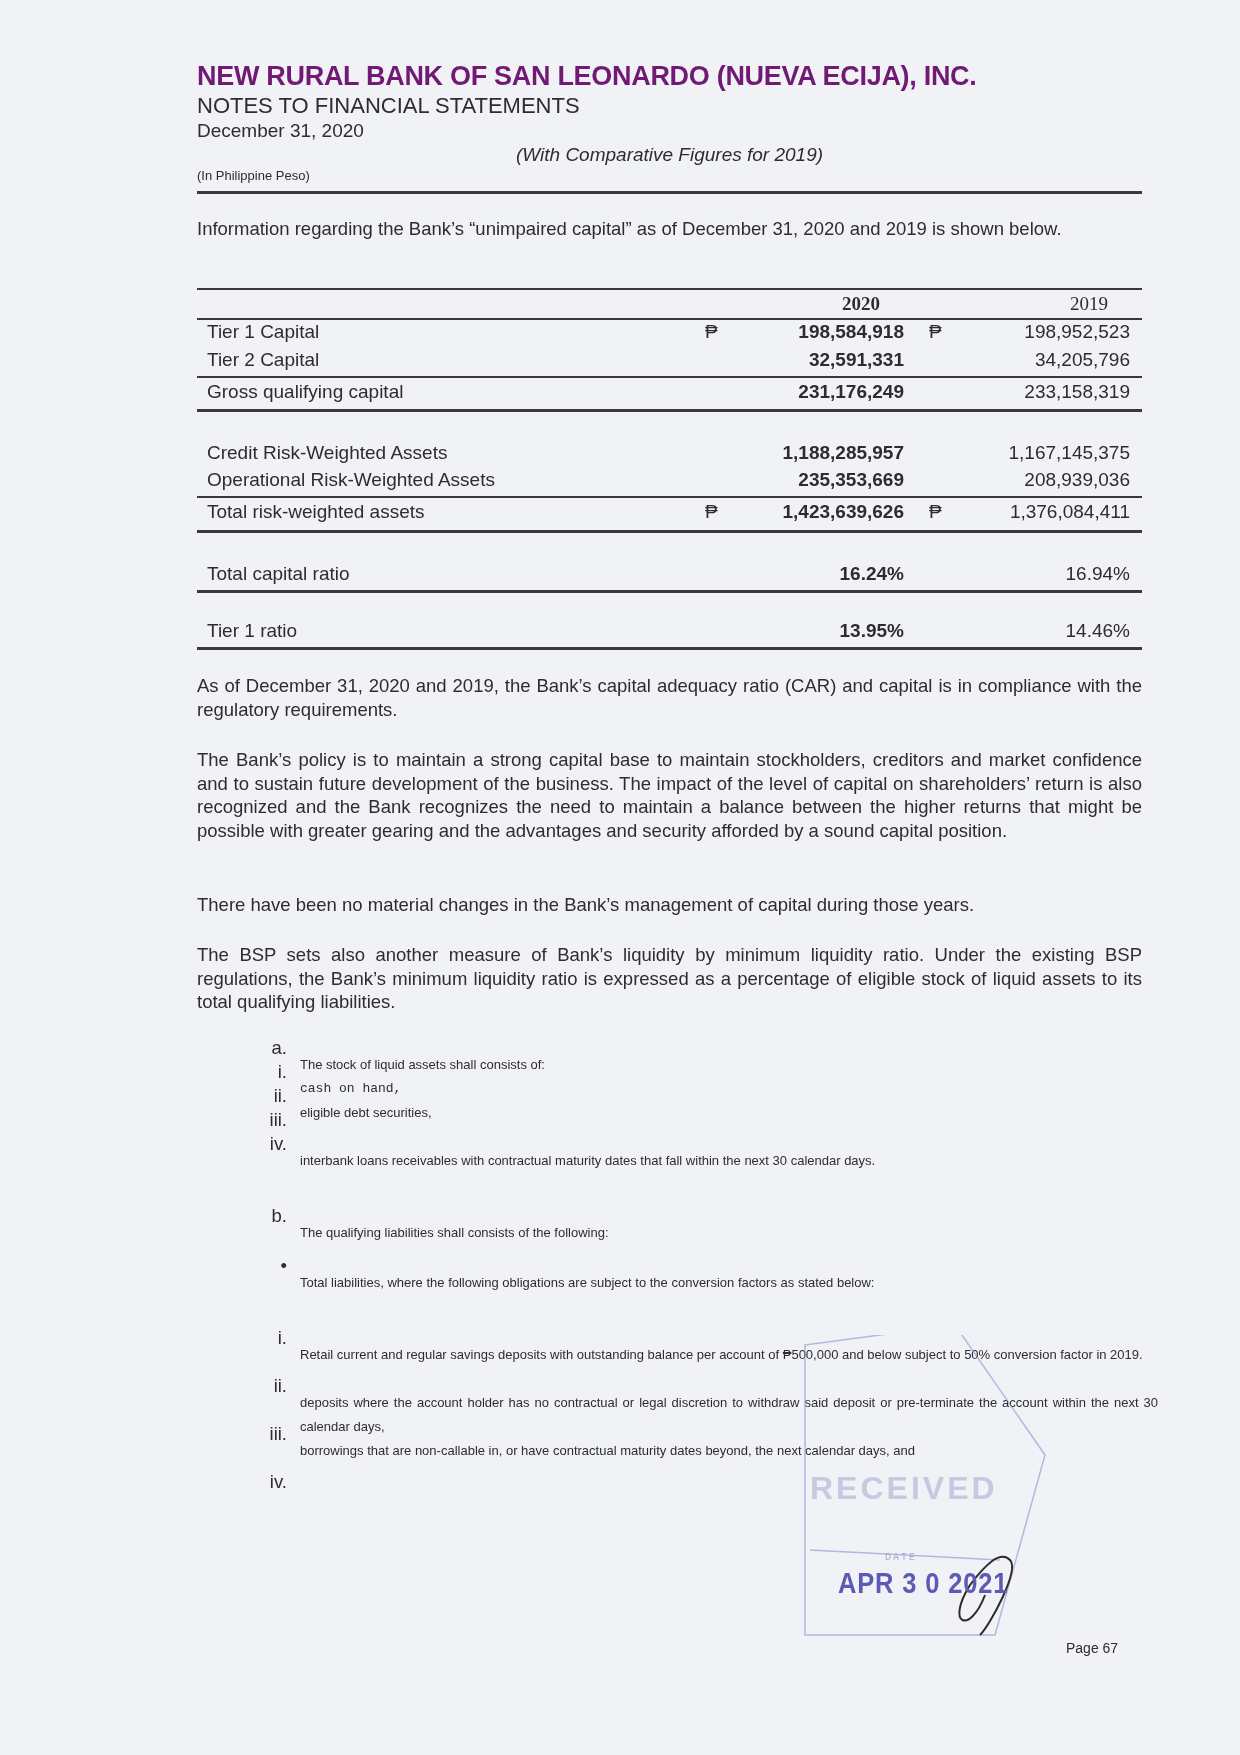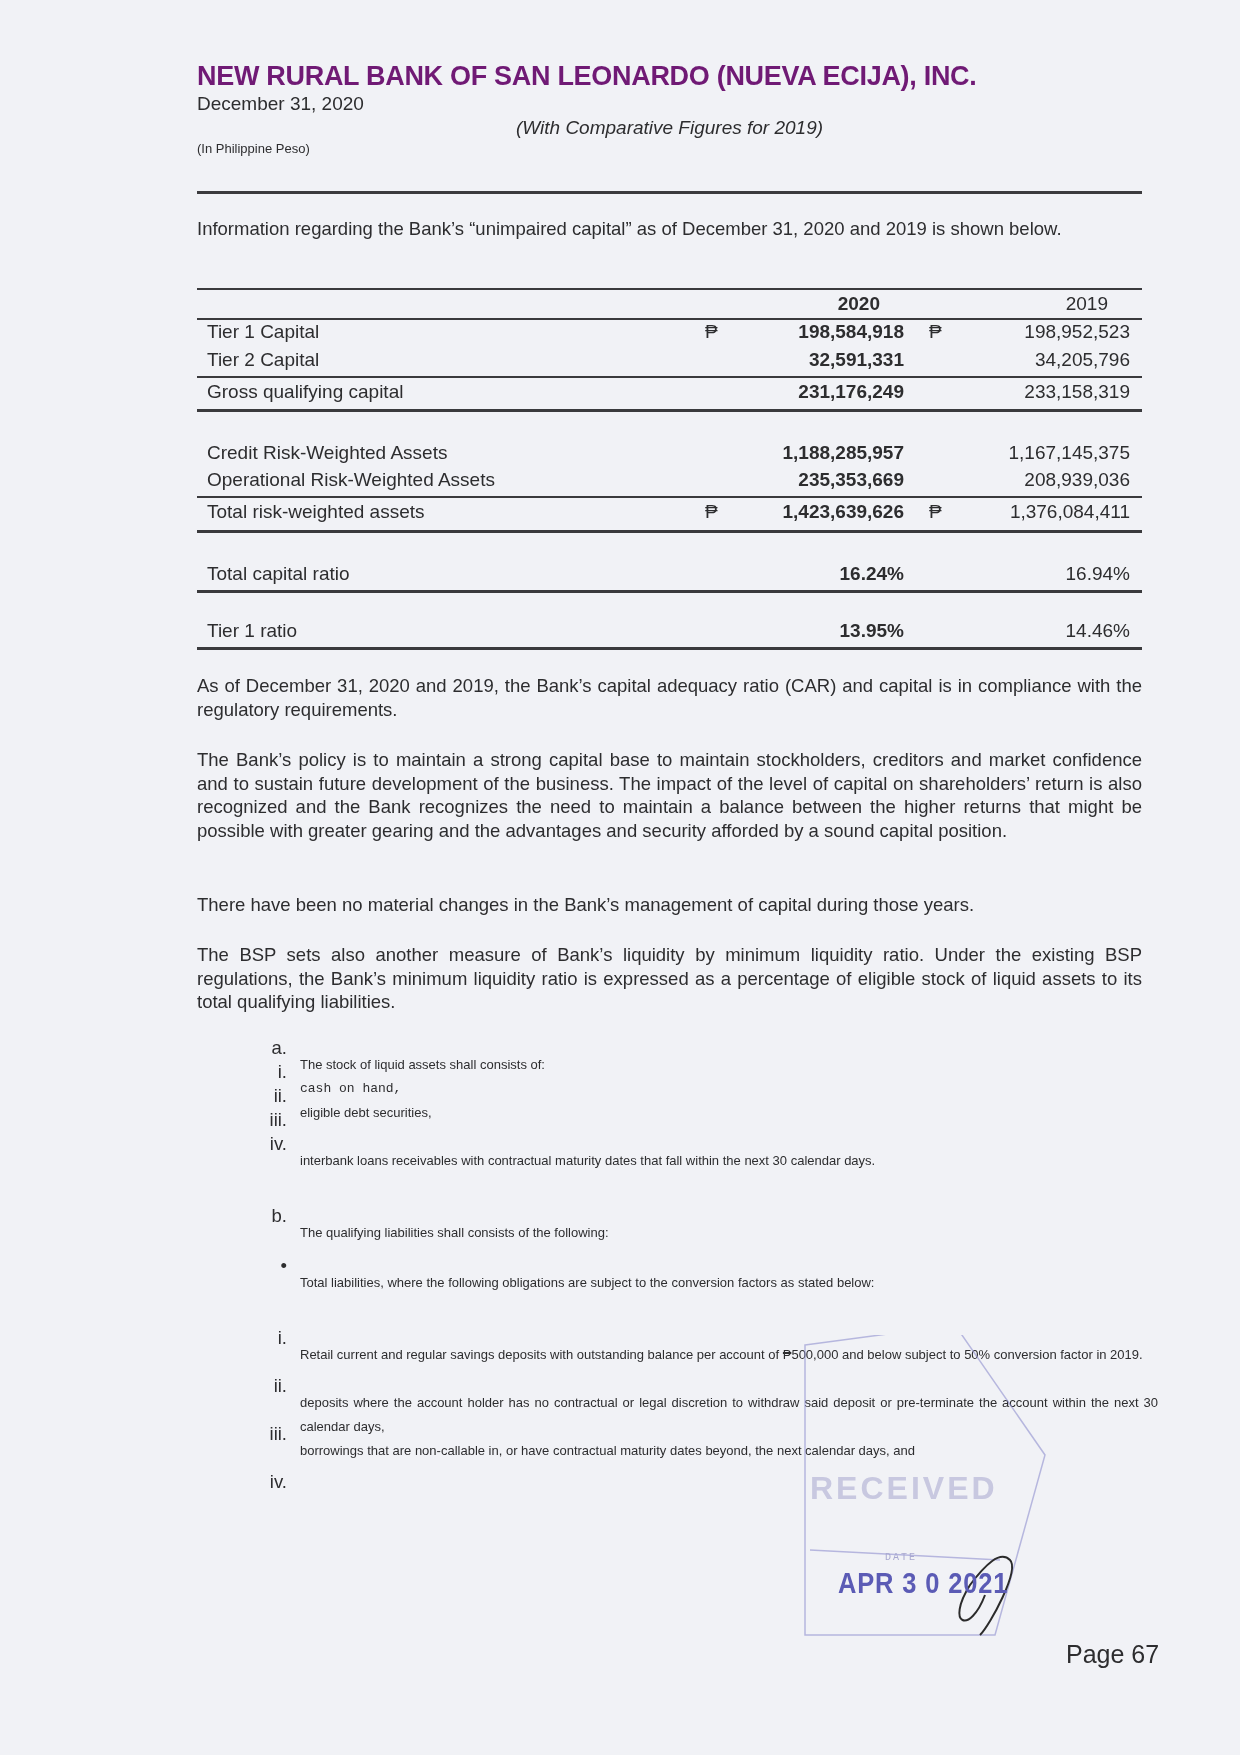--- a/index.html
+++ b/index.html
@@ -23,40 +23,41 @@
   .v19{position:absolute;right:12px;text-align:right;}
   .yh20{position:absolute;right:262px;font-weight:bold;}
   .yh19{position:absolute;right:34px;}
   .rule{position:absolute;left:197px;width:945px;background:#3a3a3d;}
   .mk{position:absolute;left:232px;width:55px;text-align:right;font-size:18.5px;}
   .lt{position:absolute;left:284px;width:858px;margin:16px;font-size:13px;line-height:23.5px;text-align:justify;}
   .stamp{position:absolute;left:795px;top:1335px;width:260px;height:310px;}
   .stamp-date{position:absolute;left:838px;top:1566px;font-size:30px;font-weight:bold;color:#5b5bb5;letter-spacing:1px;transform:scaleX(0.85);transform-origin:left;}
   .stamp-lbl{position:absolute;left:885px;top:1552px;font-size:10px;color:#a8a8d0;letter-spacing:2px;font-family:Liberation Mono, monospace;}
   .stamp-rcv{position:absolute;left:810px;top:1470px;font-size:32px;color:#c8c8e0;letter-spacing:3px;font-weight:bold;}
-  .pageno{position:absolute;left:1066px;top:1640px;font-size:25px;}
+  .pageno{position:absolute;left:1066px;top:1640px;font-size:14px;}
 </style>
 </head>
 <body>
 
 <div class="page">
 
   <div class="hdr">
     <div class="h-title">NEW RURAL BANK OF SAN LEONARDO (NUEVA ECIJA), INC.</div>
+    <div class="h-sub">NOTES TO FINANCIAL STATEMENTS</div>
     <div class="h-date">December 31, 2020</div>
     <div class="h-comp">(With Comparative Figures for 2019)</div>
     <div class="h-cur">(In Philippine Peso)</div>
   </div>
   <div class="h-rule"></div>
 
   <p class="body" style="top:217px;">Information regarding the Bank’s “unimpaired capital” as of December 31, 2020 and 2019 is shown below.</p>
 
   <div class="rule" style="top:288px;height:2px;"></div>
   <div class="tbl" style="top:0;">
-    <div class="row" style="top:293px;">
+    <div class="row" style="top:293px;font-family:Liberation Serif, serif;">
       <span class="yh20">2020</span>
       <span class="yh19">2019</span>
     </div>
   </div>
   <div class="rule" style="top:318px;height:2px;"></div>
 
   <div class="tbl" style="top:0;">
     <div class="row" style="top:321px;">
       <span class="lbl">Tier 1 Capital</span>
       <span class="cur1">₱</span>

